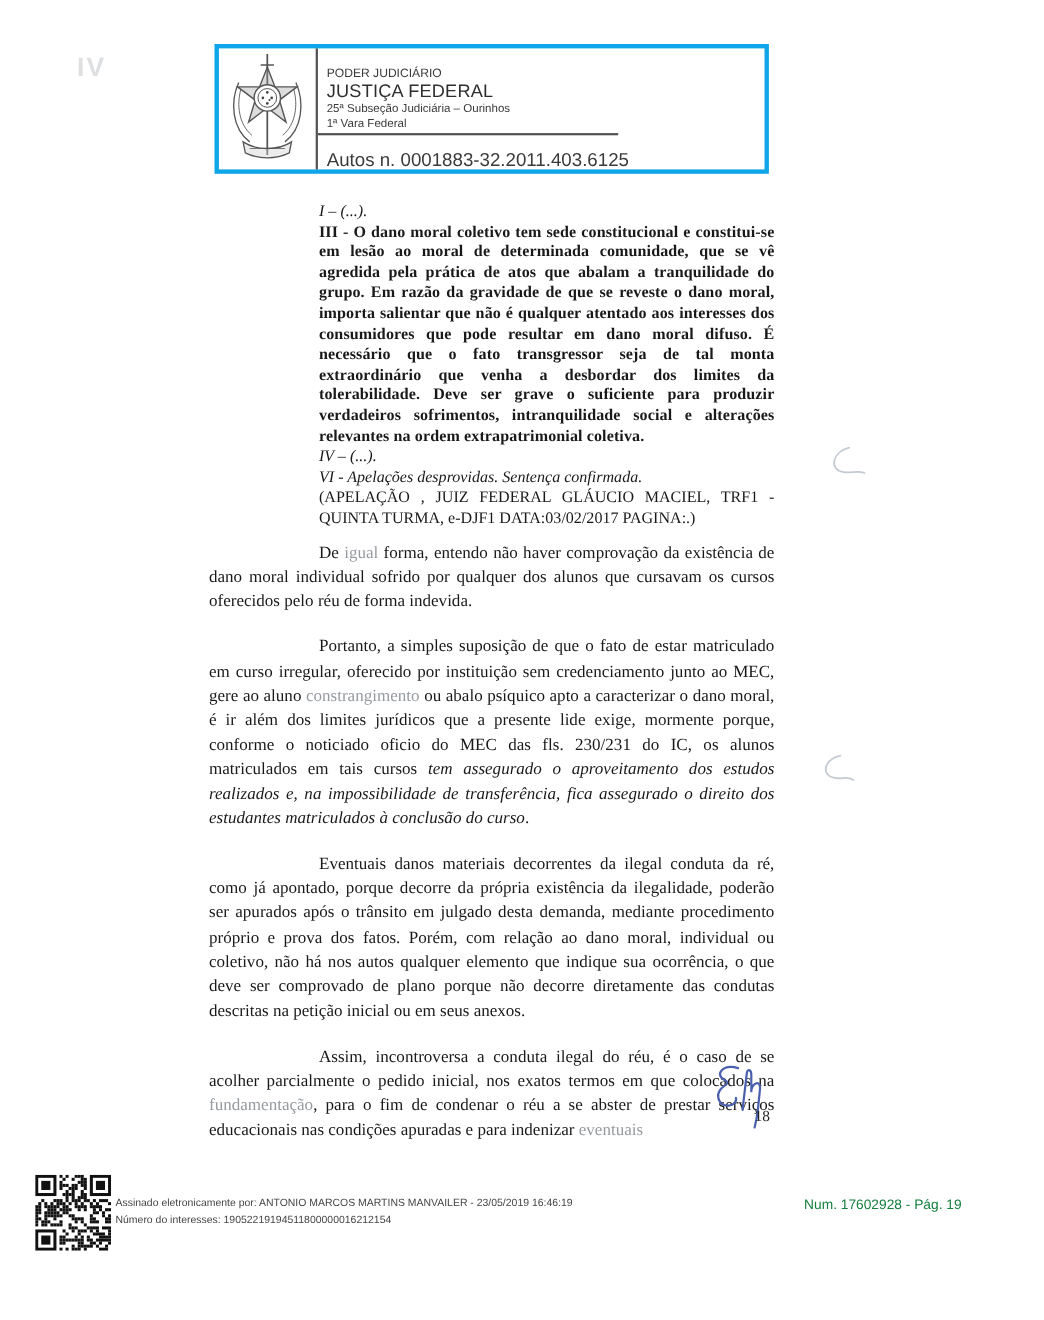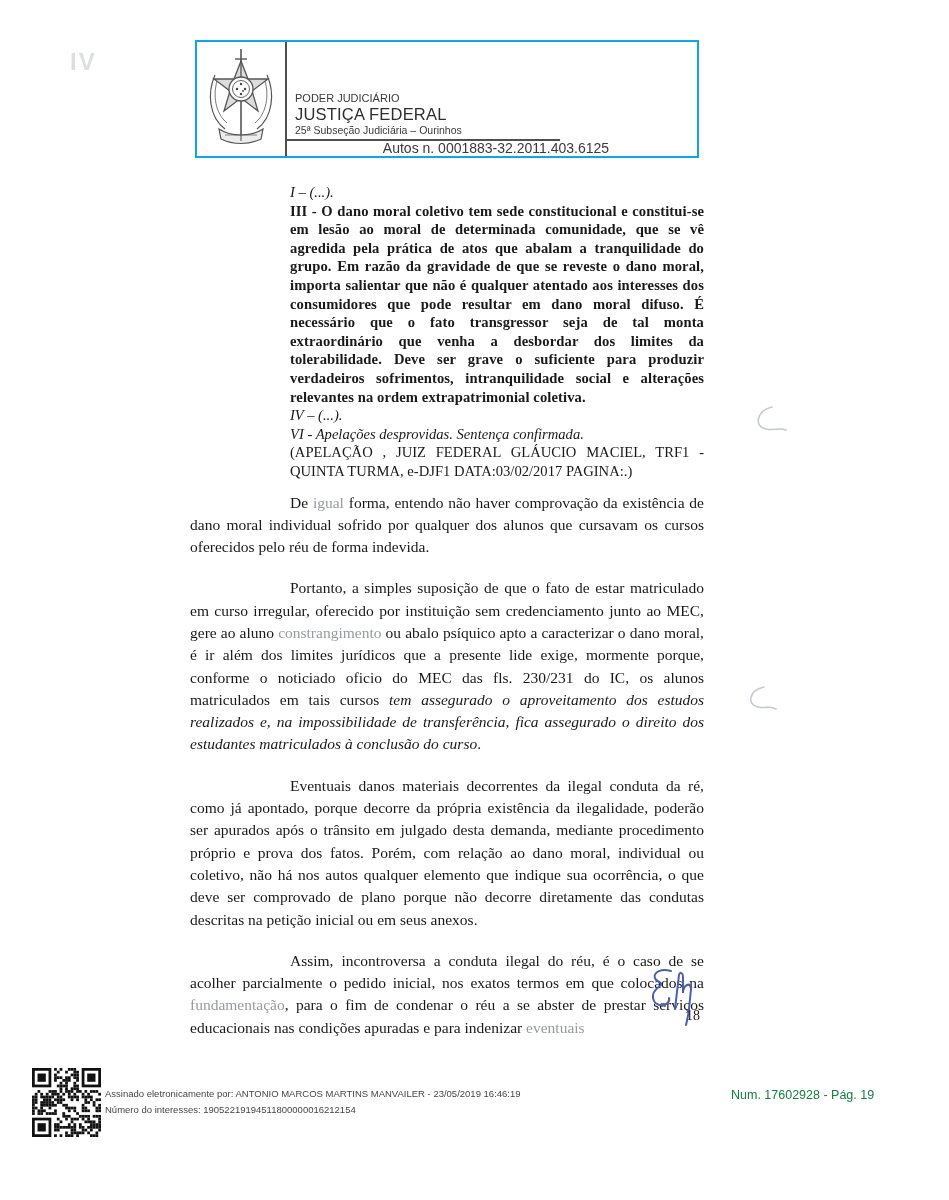--- a/index.html
+++ b/index.html
@@ -12,38 +12,37 @@
   
   .faint-mark{
     position:absolute;left:70px;top:48px;
     font-family:"Liberation Sans", sans-serif;font-weight:bold;
     font-size:24px;color:#dddfe1;letter-spacing:2px;
   }
 
   
   .header-box{
     position:absolute;left:195px;top:40px;width:504px;height:118px;
-    border:2px solid #0ea5e9;box-sizing:border-box;display:flex;background:#fff;
+    border:4px solid #0ea5e9;box-sizing:border-box;display:flex;background:#fff;
   }
   .arms-cell{
     width:90px;border-right:2px solid #4f4f4f;box-sizing:border-box;
     display:flex;align-items:center;justify-content:center;
   }
   .header-text{
     flex:1;display:flex;flex-direction:column;justify-content:flex-end;
     font-family:"Liberation Sans", sans-serif;color:#3a3a3a;
     padding:0 0 0 8px;
   }
   .h-l1{font-size:11px;line-height:13px;}
   .h-l2{font-size:16.5px;font-weight:normal;line-height:19px;color:#2e2e2e;letter-spacing:.2px;}
   .h-sm{font-size:10.5px;line-height:12.5px;}
   .h-autos{
-    font-size:14px;line-height:14px;margin-top:3px;padding:2px 0 1px 0;
+    font-size:17px;line-height:14px;margin-top:3px;padding:18px 0 1px 0;
     position:relative;
-    text-align:center;
   }
   .h-autos::before{
     content:"";position:absolute;top:0;left:-8px;width:273px;height:1.5px;background:#4f4f4f;
   }
 
   
   .content{
     position:absolute;left:190px;top:183px;width:514px;
     font-size:15.5px;line-height:22.3px;text-align:justify;color:#191919;
   }
@@ -118,20 +117,21 @@
             <path d="M16,84 C28,92 48,92 60,84 L58,94 C46,100 30,100 18,94 Z" fill="#cfcfcf" fill-opacity="0.4"></path>
             <path d="M22,90 L54,90" stroke-width="0.7"></path>
           </g>
         </svg>
       </span>
     </div>
     <div class="header-text">
       <div class="h-l1">PODER JUDICIÁRIO</div>
       <div class="h-l2">JUSTIÇA FEDERAL</div>
       <div class="h-sm">25ª Subseção Judiciária – Ourinhos</div>
+      <div class="h-sm">1ª Vara Federal</div>
       <div class="h-autos">Autos n. 0001883-32.2011.403.6125</div>
     </div>
   </div>
 
   <div class="content">
     <div class="quote-block">
         <div class="q-italic">I – (...).</div>
         <div class="q-bold-italic">III - O dano moral coletivo tem sede constitucional e constitui-se em lesão ao moral de determinada comunidade, que se vê agredida pela prática de atos que abalam a tranquilidade do grupo. Em razão da gravidade de que se reveste o dano moral, importa salientar que não é qualquer atentado aos interesses dos consumidores que pode resultar em dano moral difuso. É necessário que o fato transgressor seja de tal monta extraordinário que venha a desbordar dos limites da tolerabilidade. Deve ser grave o suficiente para produzir verdadeiros sofrimentos, intranquilidade social e alterações relevantes na ordem extrapatrimonial coletiva.</div>
         <div class="q-italic">IV – (...).</div>
         <div class="q-italic">VI - Apelações desprovidas. Sentença confirmada.</div>

